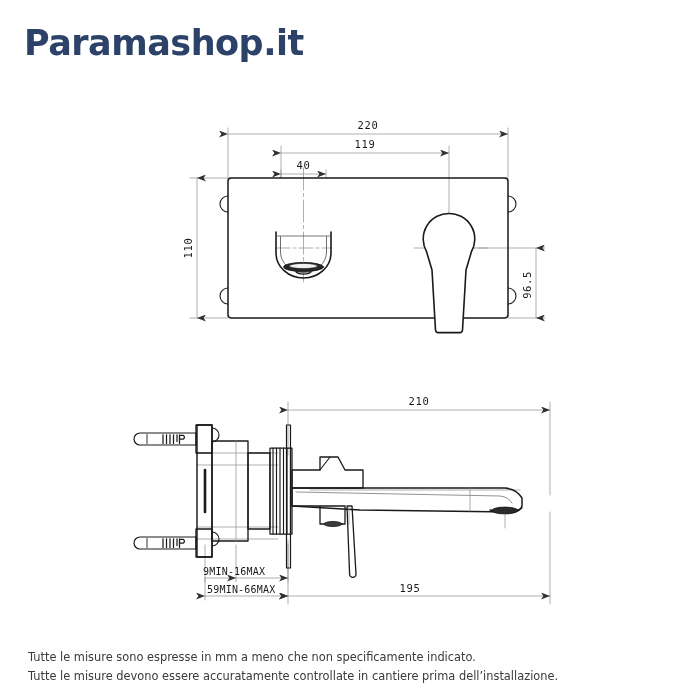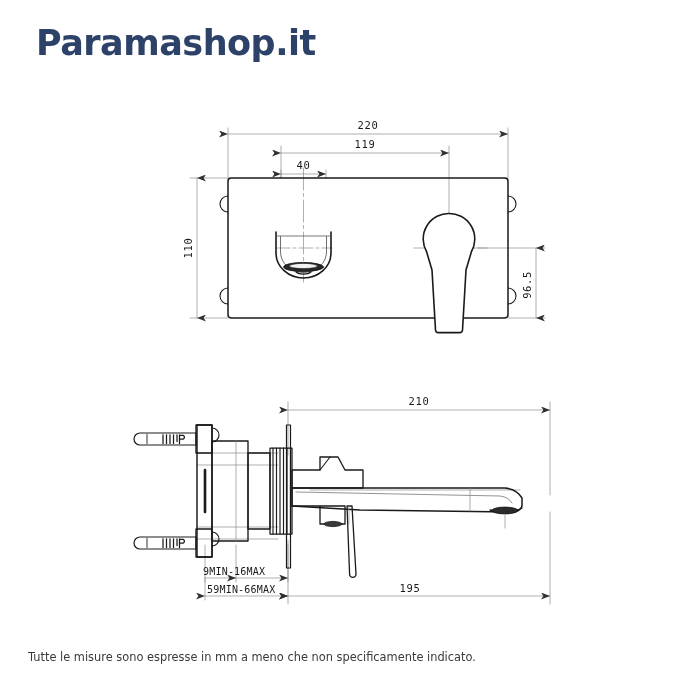--- a/index.html
+++ b/index.html
@@ -15,21 +15,21 @@
   }
   #page {
     position: relative;
     width: 700px;
     height: 700px;
     background: #ffffff;
   }
   
   #brand-logo {
     position: absolute;
-    left: 36px;
+    left: 24px;
     top: 26px;
     font-family: "DejaVu Sans", sans-serif;
     font-size: 35px;
     font-weight: 700;
     letter-spacing: -0.5px;
     color: #2d4268;
     line-height: 1;
     white-space: nowrap;
   }
   
@@ -272,15 +272,16 @@
         <text class="dimtext" x="419" y="405" text-anchor="middle">210</text>
         <text class="dimtext" x="410" y="592" text-anchor="middle">195</text>
         <text class="dimtext-sm" x="203" y="575" text-anchor="start">9MIN-16MAX</text>
         <text class="dimtext-sm" x="207" y="593" text-anchor="start">59MIN-66MAX</text>
       </g>
     </g>
   </svg>
 
   <div id="footer-notes">
     <div class="note-line">Tutte le misure sono espresse in mm a meno che non specificamente indicato.</div>
+    <div class="note-line">Tutte le misure devono essere accuratamente controllate in cantiere prima dell’installazione.</div>
   </div>
 
 </div>
 
 </body></html>

